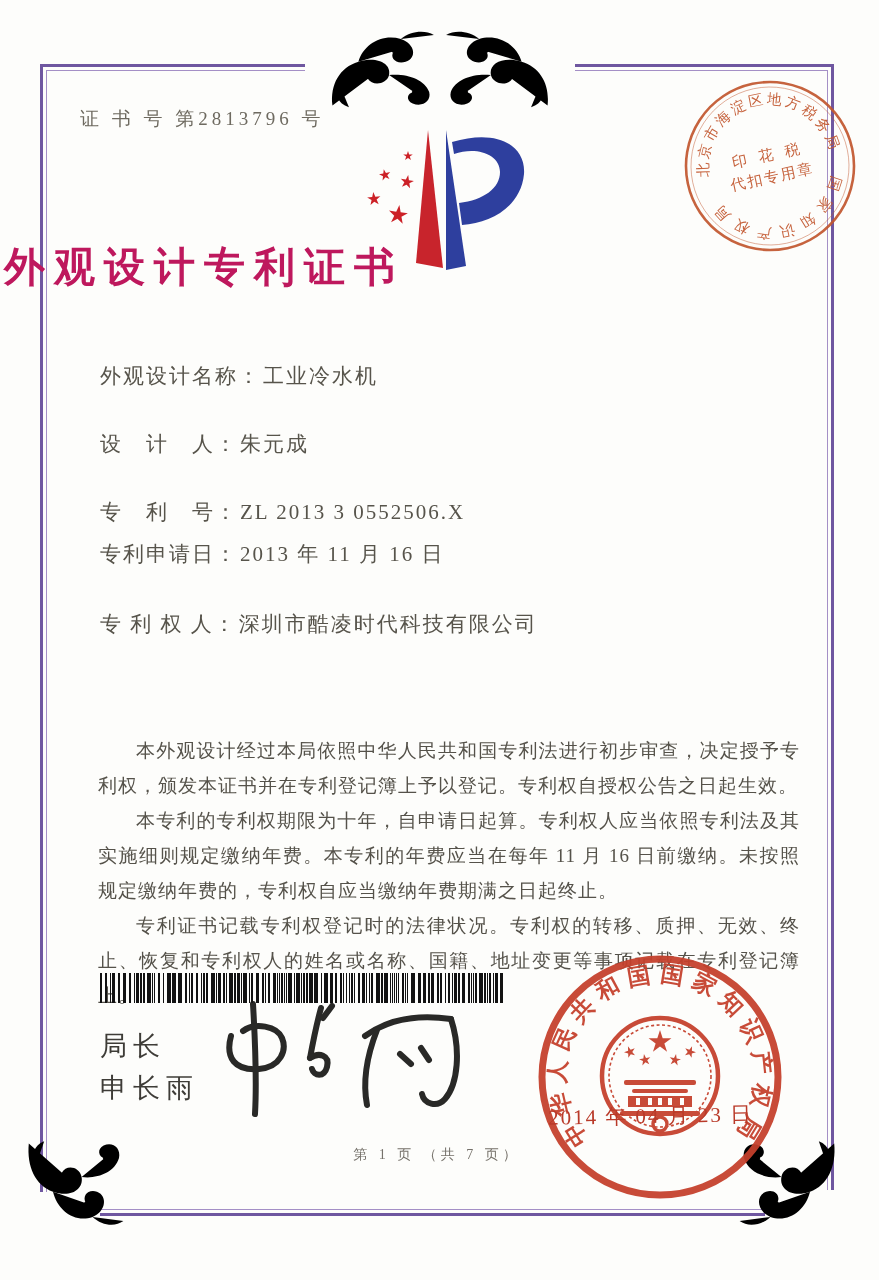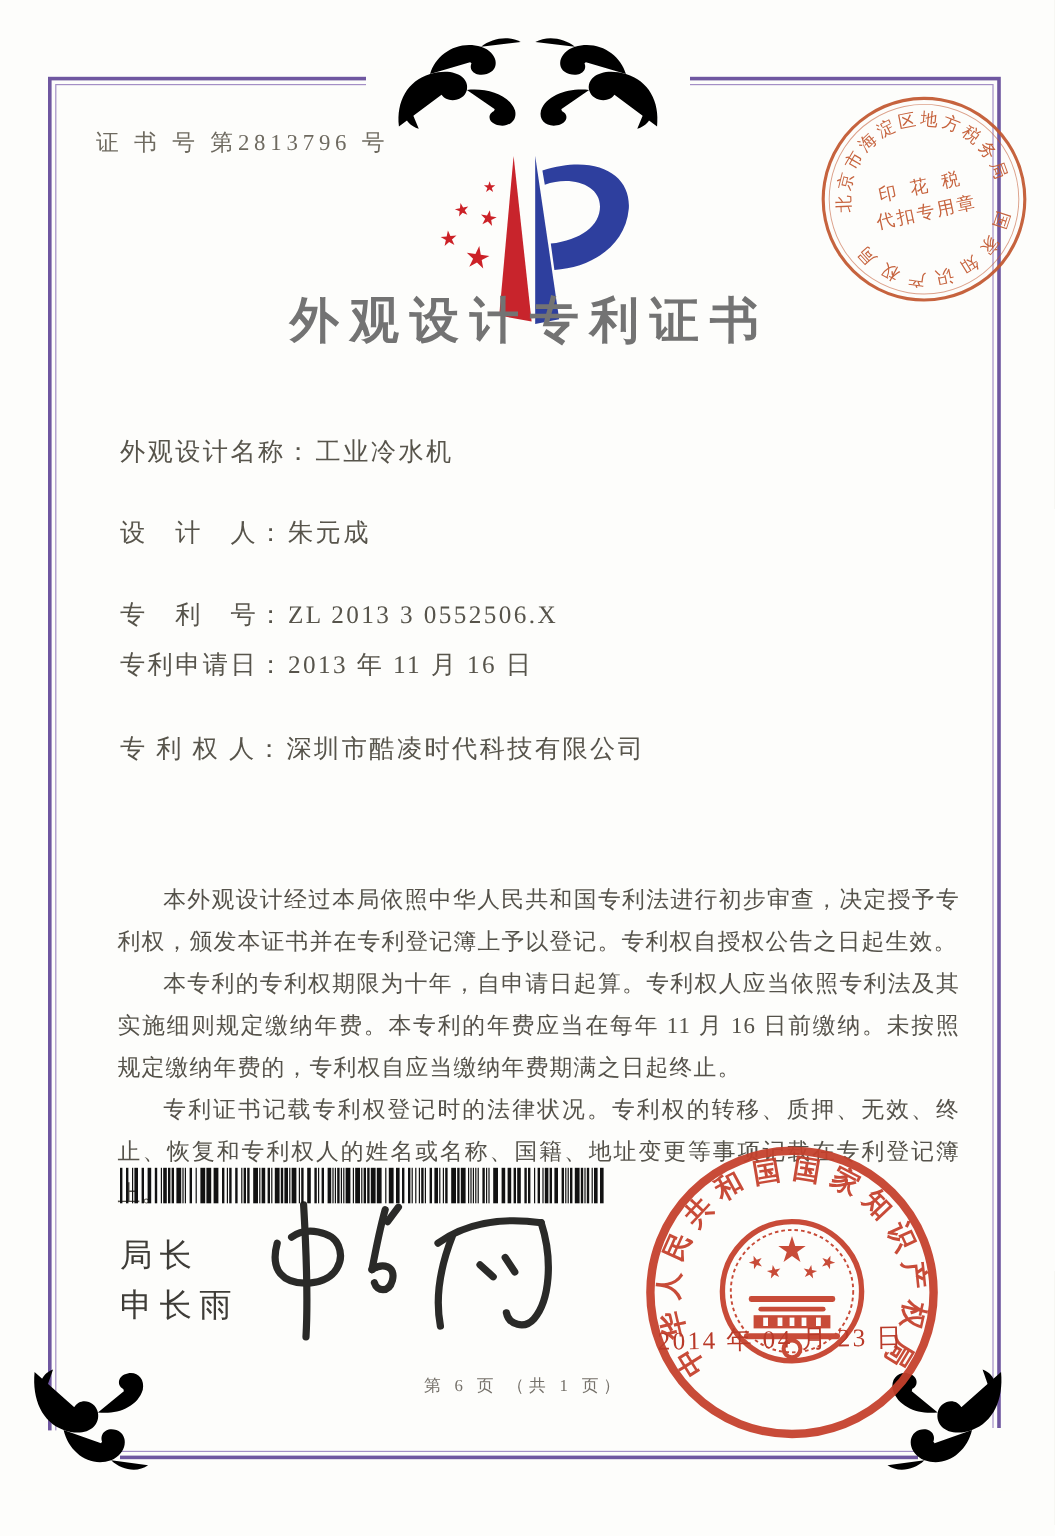--- a/index.html
+++ b/index.html
@@ -16,22 +16,22 @@
   }
   .frame-inner{
     position:absolute; left:3px; top:3px; right:3px; bottom:3px;
     border:1px solid #a48fc6;
   }
   .abs{position:absolute;}
   .certno{
     left:80px; top:106px; font-size:19px; letter-spacing:4px; color:#6e6a60;
   }
   .title{
-    left:4px; right:0; top:240px; text-align:center;
-    font-size:41px; font-weight:bold; letter-spacing:9px; color:#737373;
+    left:4px; right:0; top:240px; text-align:left;
+    font-size:41px; font-weight:bold; letter-spacing:9px; color:#be185d;
   }
   .field{
     left:100px; width:700px; font-size:21px; letter-spacing:2px; color:#57544b;
     white-space:nowrap;
   }
   .field .lab{margin-right:2px;}
   .bodytext{
     left:98px; top:733px; width:702px; font-size:19px; line-height:35px;
     text-align:justify; color:#55524a; letter-spacing:1px;font-family:Liberation Serif, serif;
   }
@@ -307,15 +307,15 @@
       <rect x="123" y="146" width="4" height="7" fill="#fdfdfb"></rect>
       <rect x="133" y="146" width="4" height="7" fill="#fdfdfb"></rect>
       <rect x="145" y="146" width="4" height="7" fill="#fdfdfb"></rect>
       <rect x="85" y="159" width="80" height="5" rx="2"></rect>
       <circle cx="125" cy="172" r="7" fill="none" stroke="#c5402c" stroke-width="3.4"></circle>
     </g>
   </svg>
 
   <div class="abs sealdate">2014 年 04 月 23 日</div>
 
-  <div class="abs footer">第 6 页 （共 1 页）</div>
+  <div class="abs footer">第 1 页 （共 7 页）</div>
 
 </div>
 
 </body></html>

